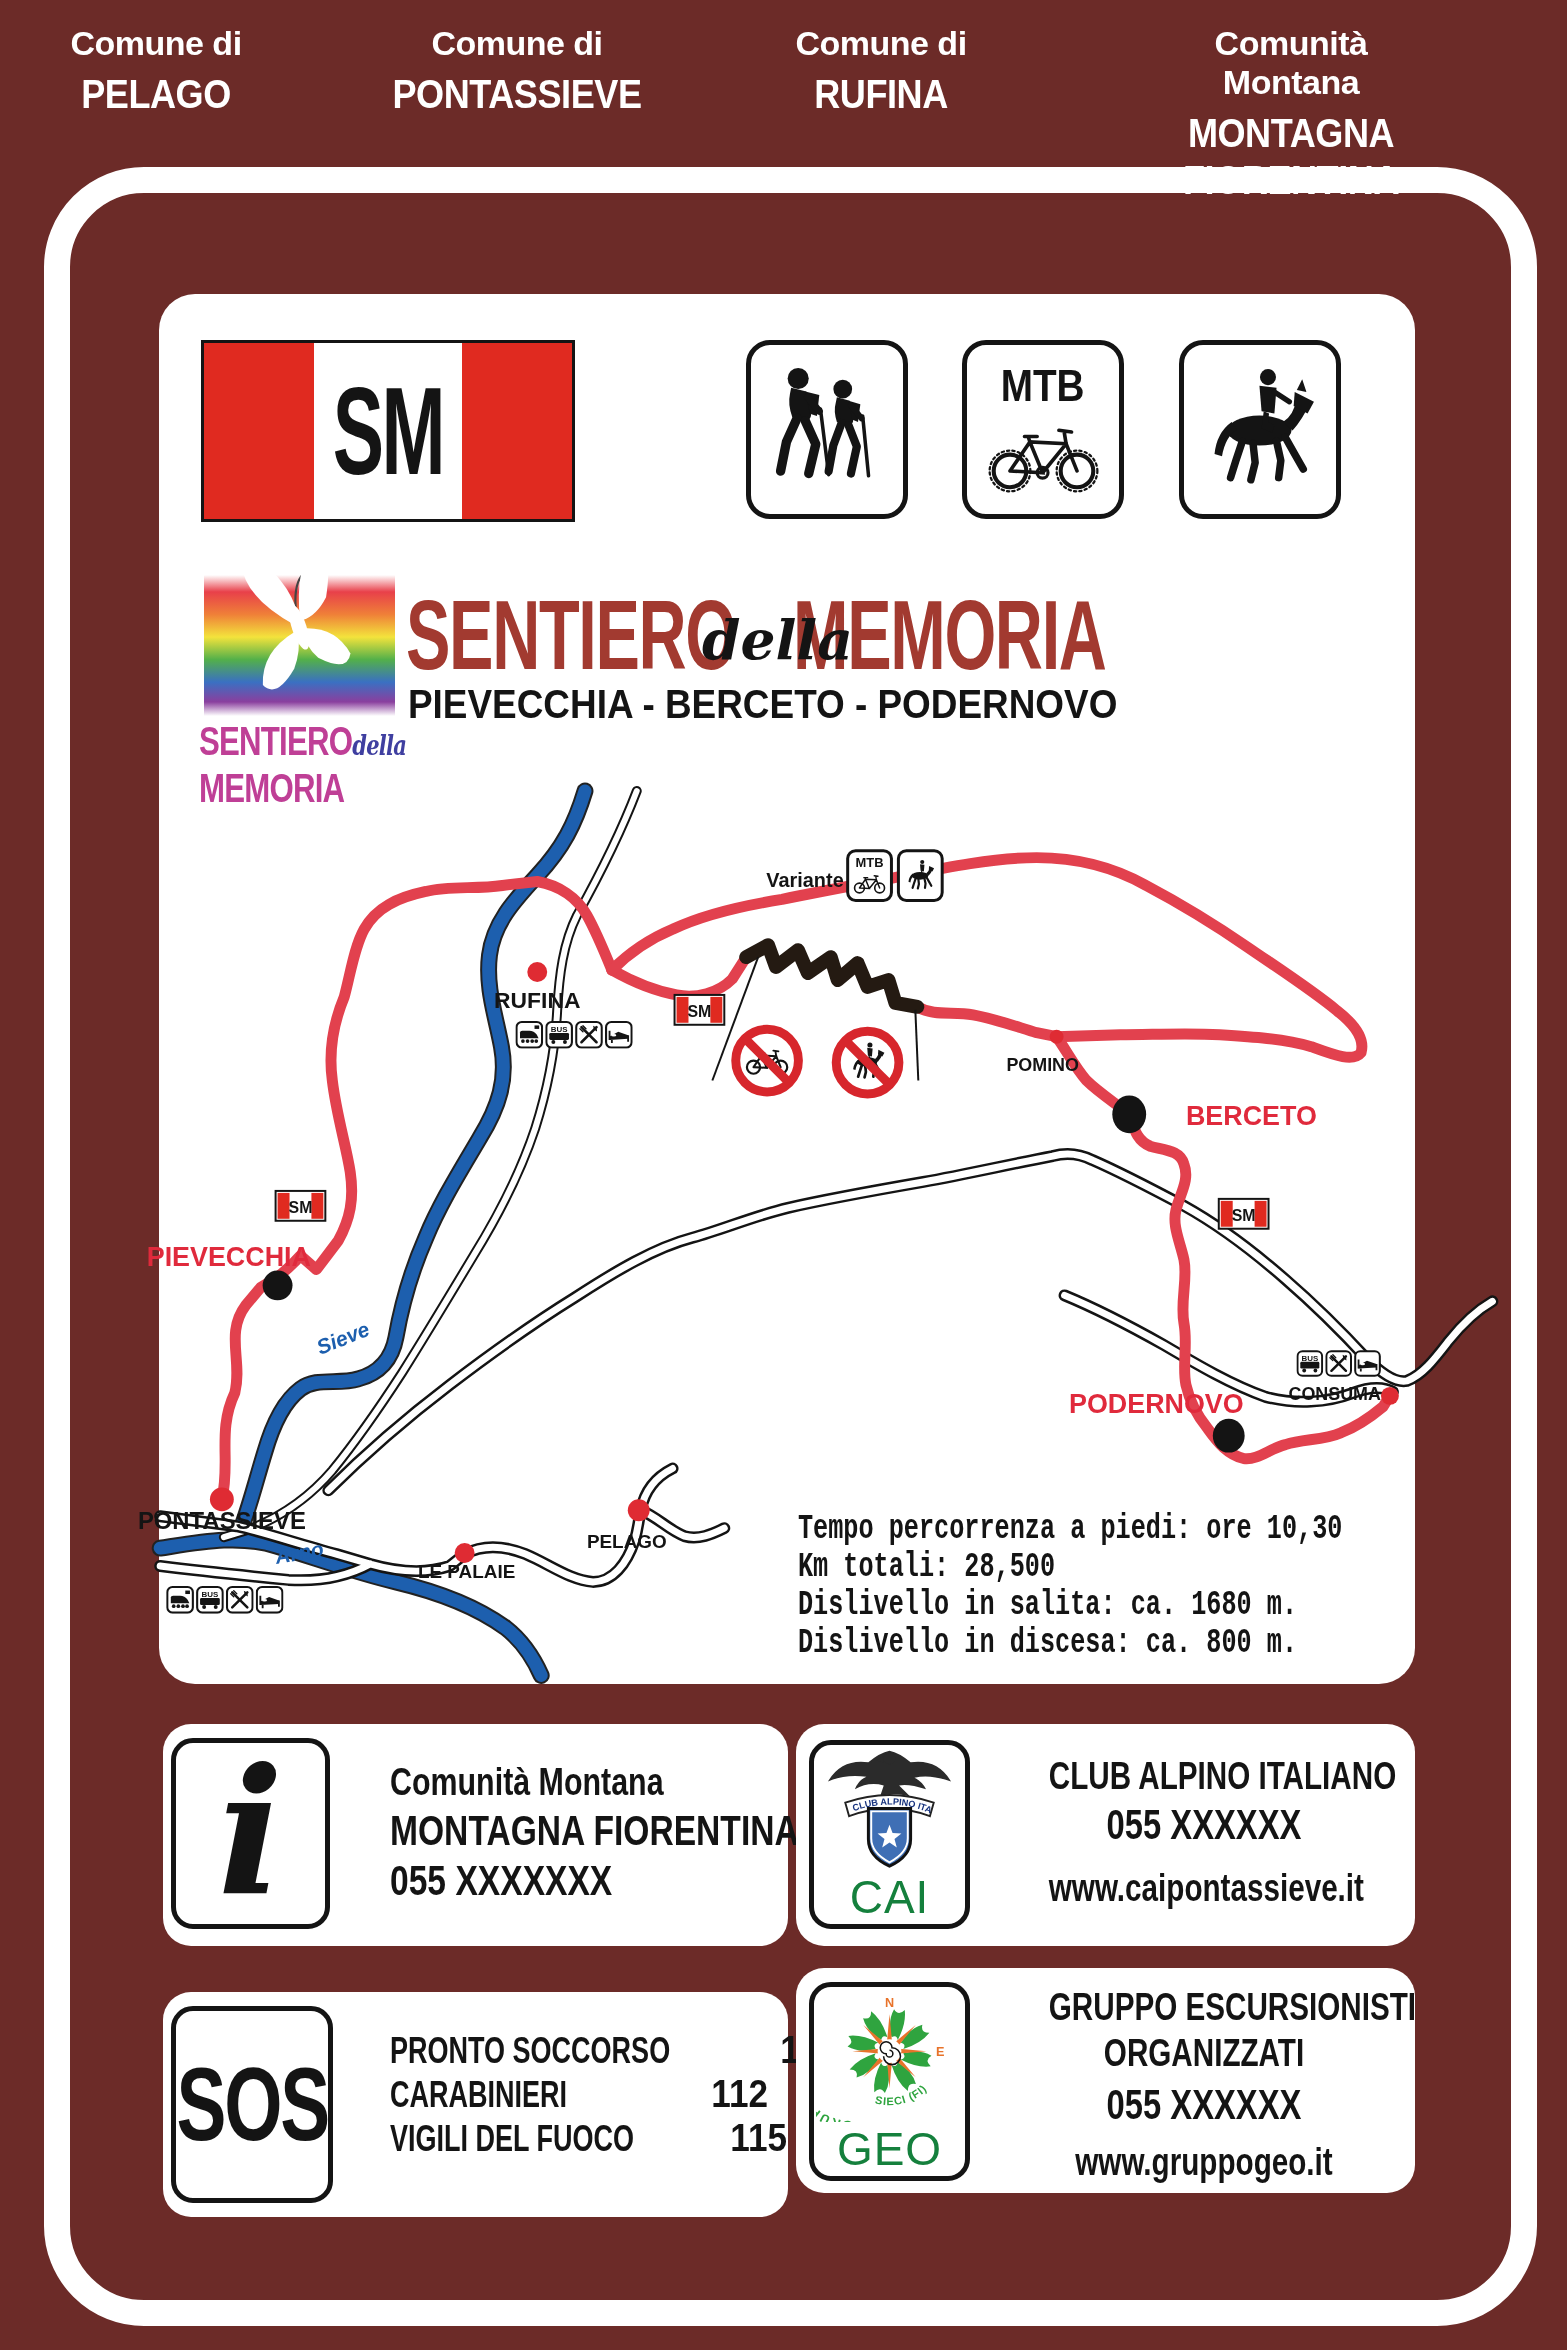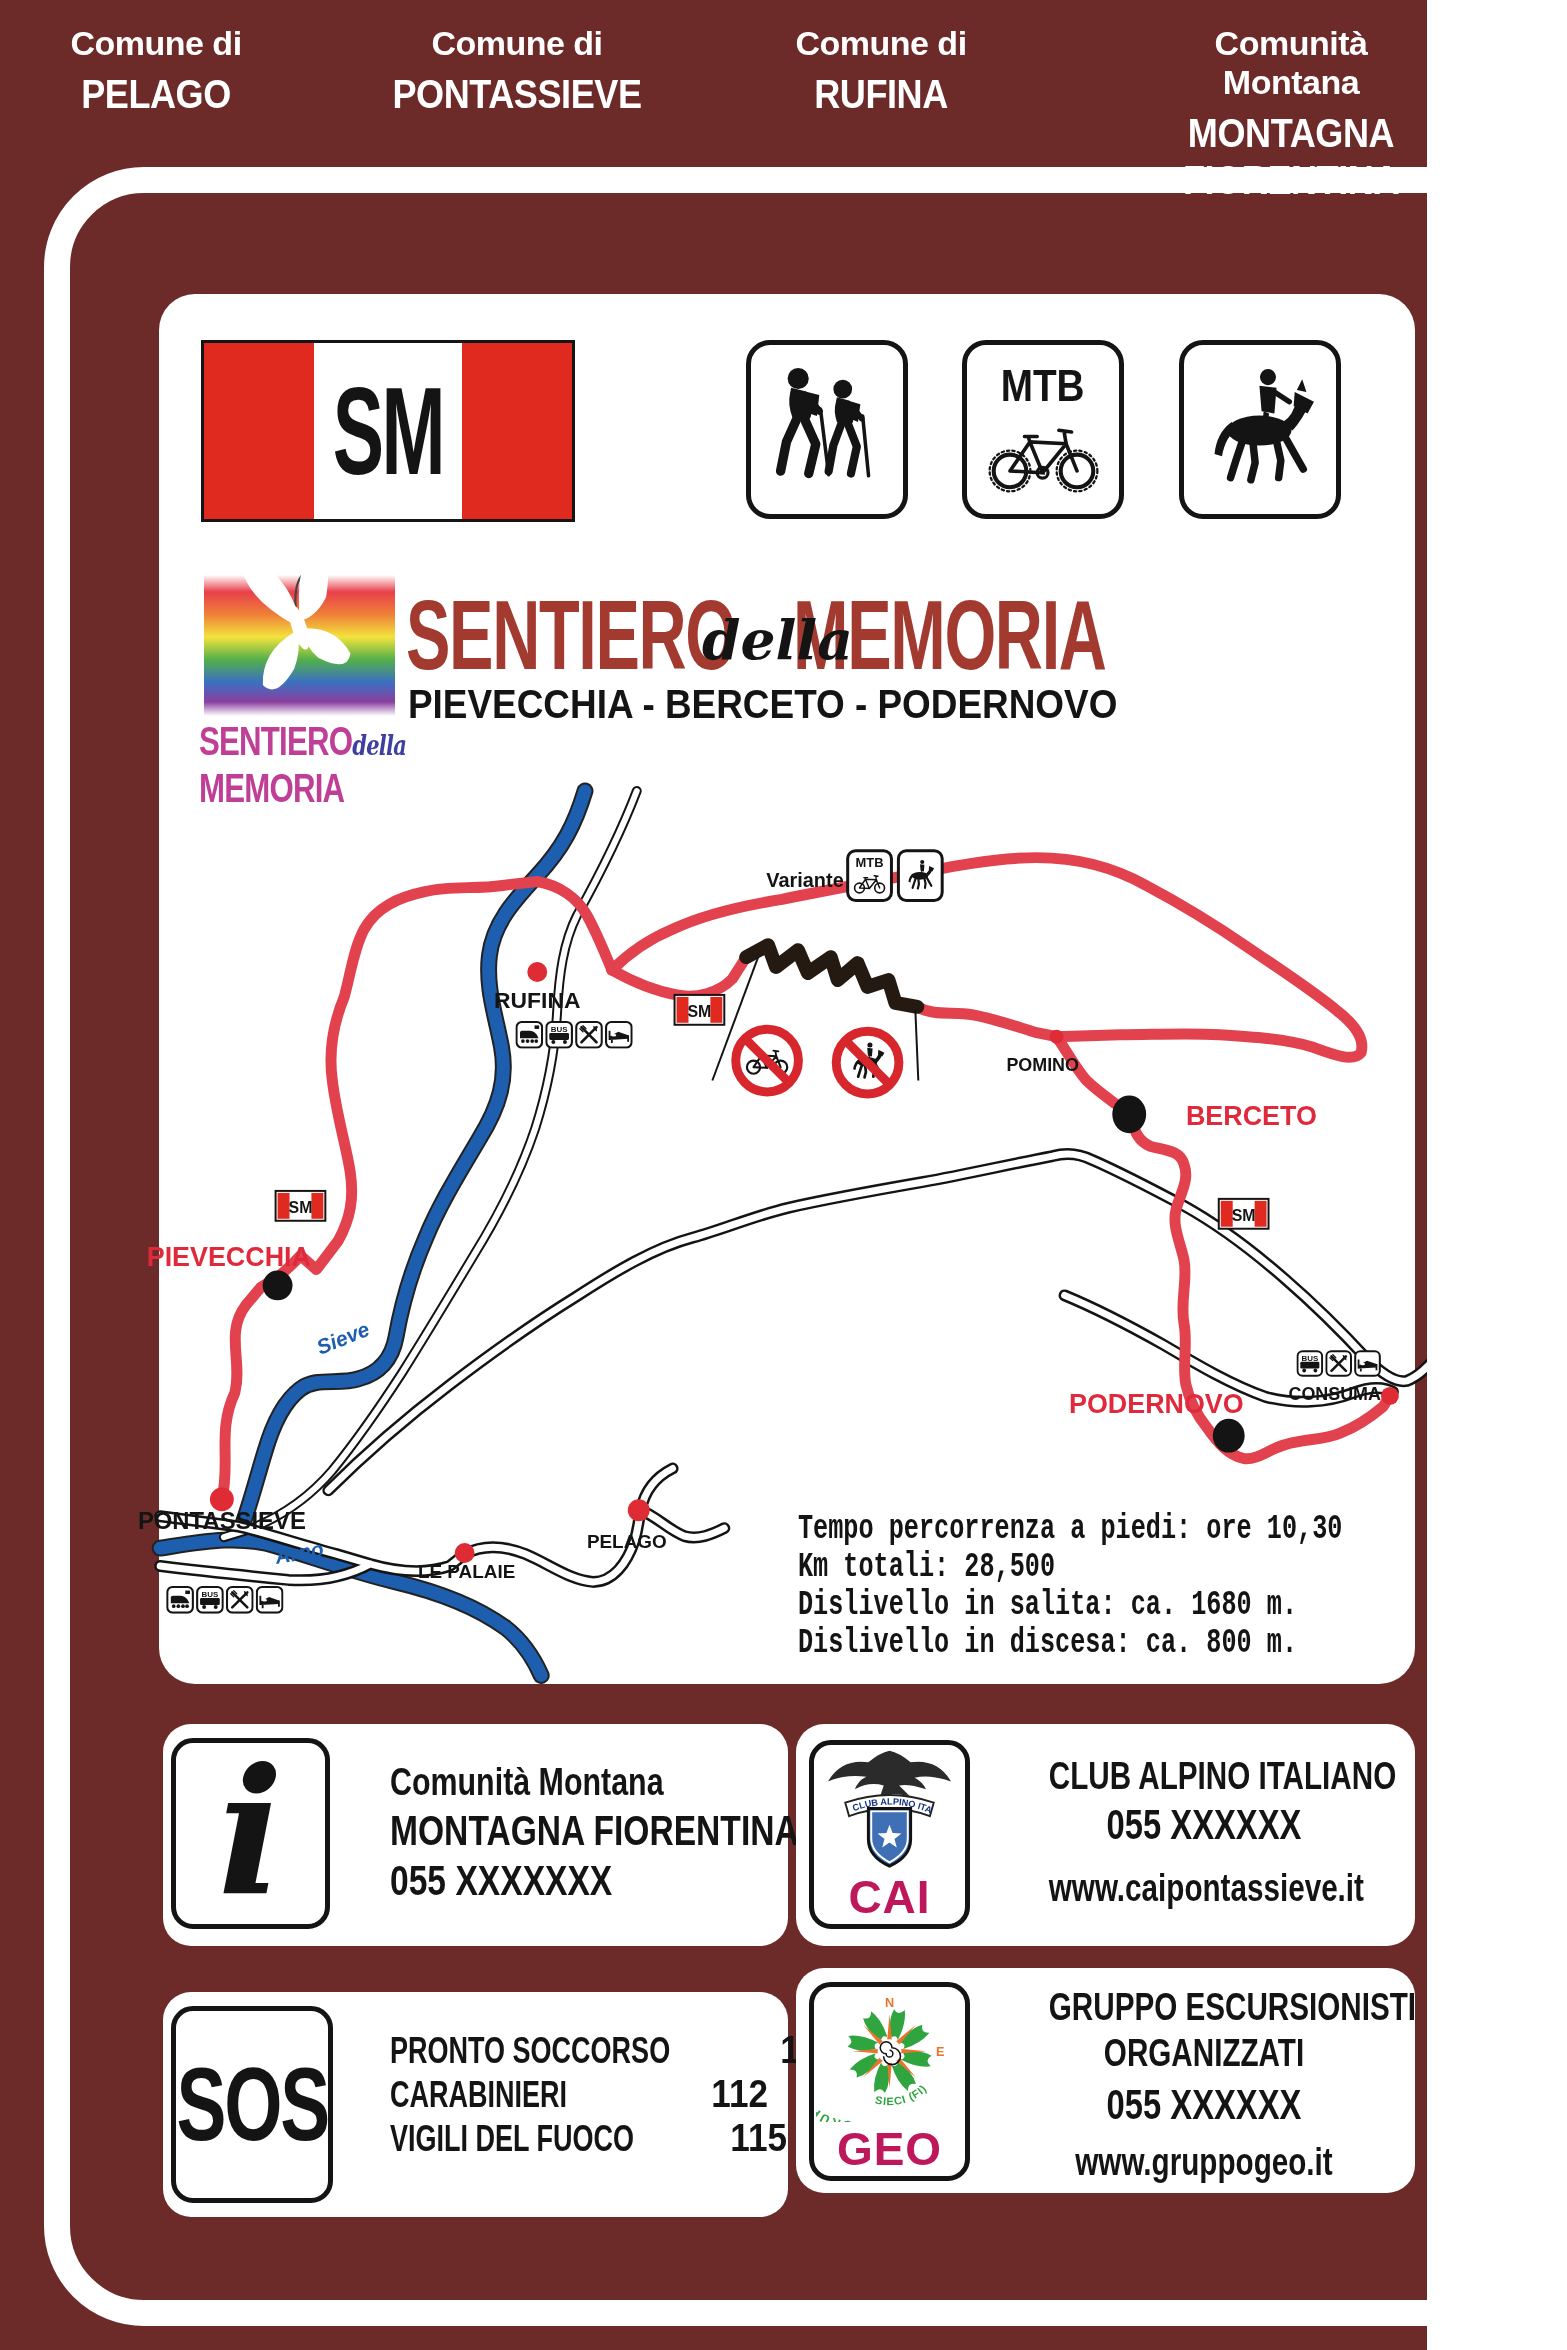--- a/index.html
+++ b/index.html
@@ -1,17 +1,17 @@
 <!DOCTYPE html>
 <html><head>
 <meta charset="utf-8">
 <style>
   html,body{margin:0;padding:0;}
   body{width:1567px;height:2350px;font-family:"Liberation Sans",sans-serif;}
-  .page{position:relative;width:1427px;height:2350px;background:#6C2B28;overflow:hidden;}
+  .page{position:relative;width:1567px;height:2350px;background:#6C2B28;overflow:hidden;}
   
   .hdr-col{position:absolute;top:24px;text-align:center;color:#fff;transform:translateX(-50%);}
   .hdr-l1{font-size:34px;font-weight:bold;letter-spacing:-0.5px;}
   .hdr-l2{font-size:41px;font-weight:bold;letter-spacing:-0.5px;margin-top:8px;transform:scaleX(.88);}
   
   .ring{position:absolute;left:44px;top:167px;width:1493px;height:2159px;box-sizing:border-box;
         border:26px solid #fff;border-radius:100px;z-index:1;}
   
   .map-panel{position:absolute;left:159px;top:294px;width:1256px;height:1390px;background:#fff;border-radius:36px;z-index:2;}
   
@@ -42,21 +42,21 @@
   
   .stats{position:absolute;left:798px;top:1510px;z-index:6;font-family:Liberation Mono, monospace;}
   .stats div{font-size:35px;line-height:38px;font-weight:bold;color:#141414;transform:scaleX(.72);
              transform-origin:left top;white-space:nowrap;}
   
   .panel{position:absolute;background:#fff;border-radius:28px;z-index:3;}
   .icon-box{position:absolute;box-sizing:border-box;background:#fff;border:5px solid #141414;border-radius:22px;
             display:flex;flex-direction:column;align-items:center;justify-content:center;}
   .i-glyph{font-family:"DejaVu Serif",serif;font-style:italic;font-weight:bold;font-size:174px;line-height:.85;color:#141414;}
   .sos-glyph{font-size:104px;font-weight:bold;color:#141414;letter-spacing:-3px;transform:scaleX(.72);}
-  .abbr{font-size:46px;font-weight:bold;color:#be185d;letter-spacing:1px;}
+  .abbr{font-size:46px;font-weight:normal;color:#15803d;letter-spacing:1px;}
   .p-text{position:absolute;color:#141414;}
   .p-text.left{transform:scaleX(.8);transform-origin:left top;}
   .p-text.center{text-align:center;transform:scaleX(.78);transform-origin:center top;}
   .pt-38{font-size:38px;font-weight:bold;line-height:48px;white-space:nowrap;}
   .pt-42{font-size:42px;font-weight:bold;line-height:50px;white-space:nowrap;}
   .sos-rows{position:absolute;left:227px;top:36px;width:378px;height:161px;display:flex;flex-direction:column;justify-content:flex-start;}
   .sos-row{display:flex;justify-content:space-between;align-items:baseline;}
   .sos-lbl{font-size:37px;font-weight:bold;color:#141414;transform:scaleX(.73);transform-origin:left center;white-space:nowrap;}
   .sos-num{font-size:39px;font-weight:bold;color:#141414;transform:scaleX(.9);transform-origin:right center;}
   

